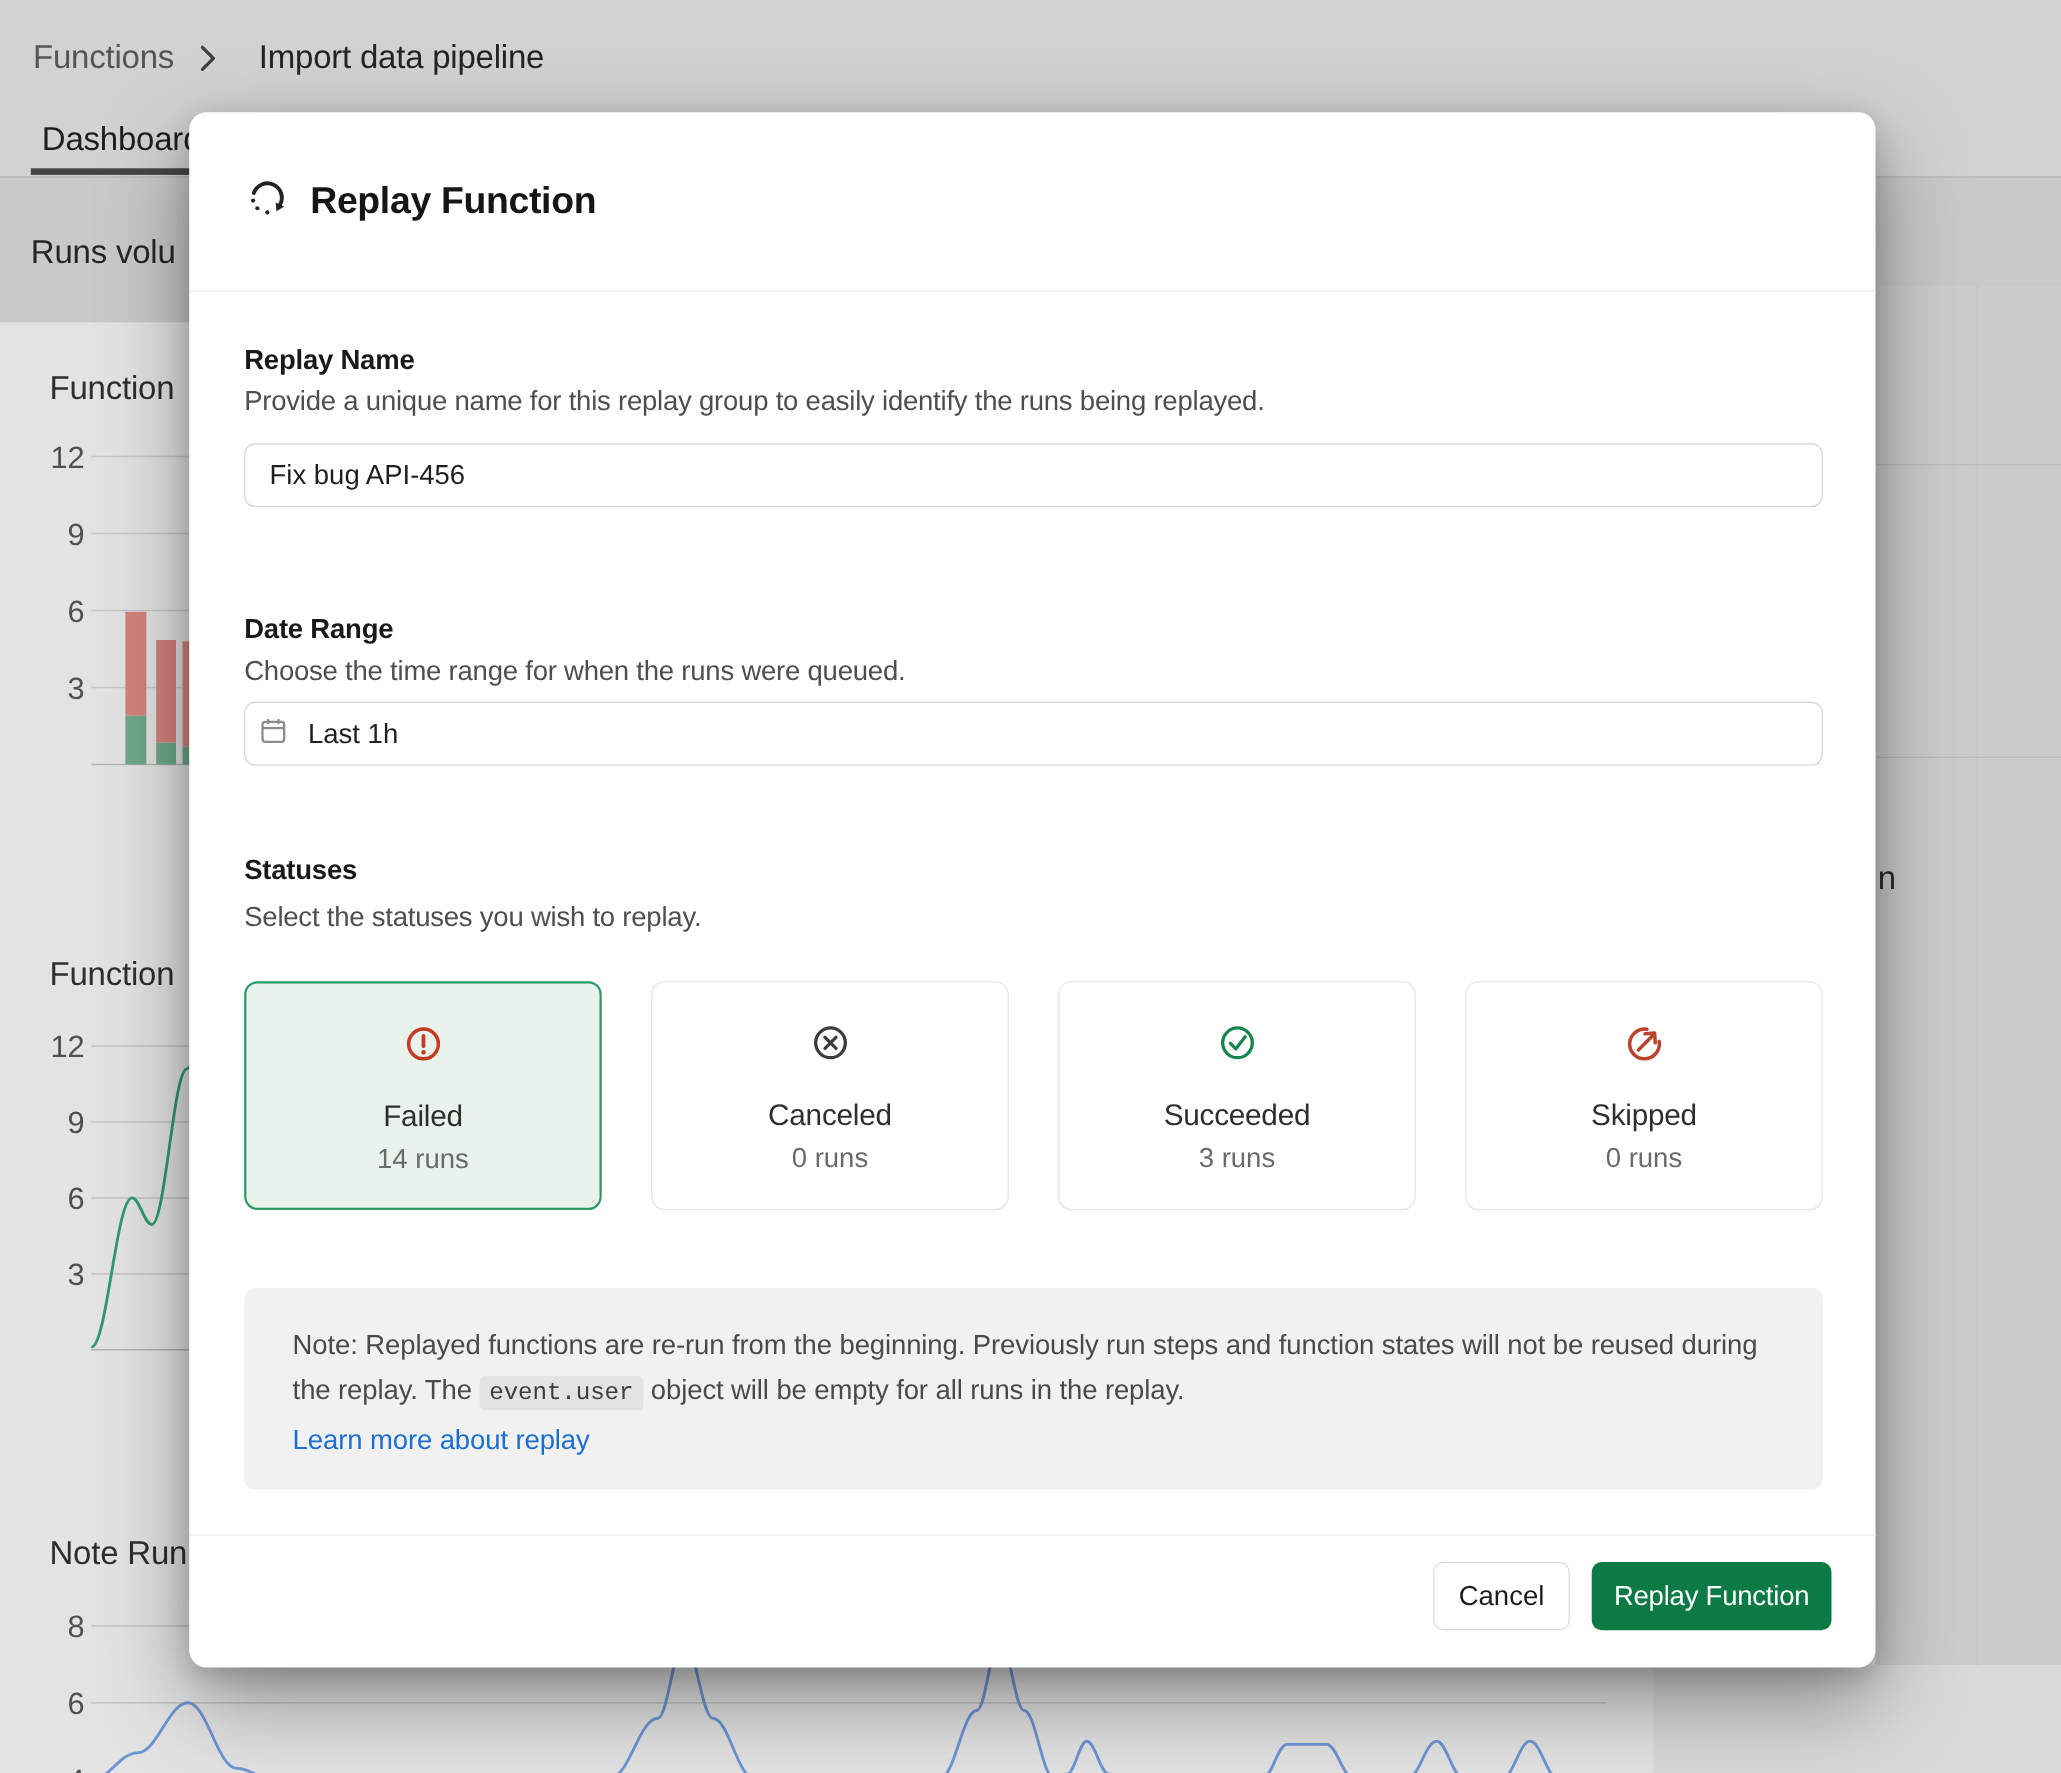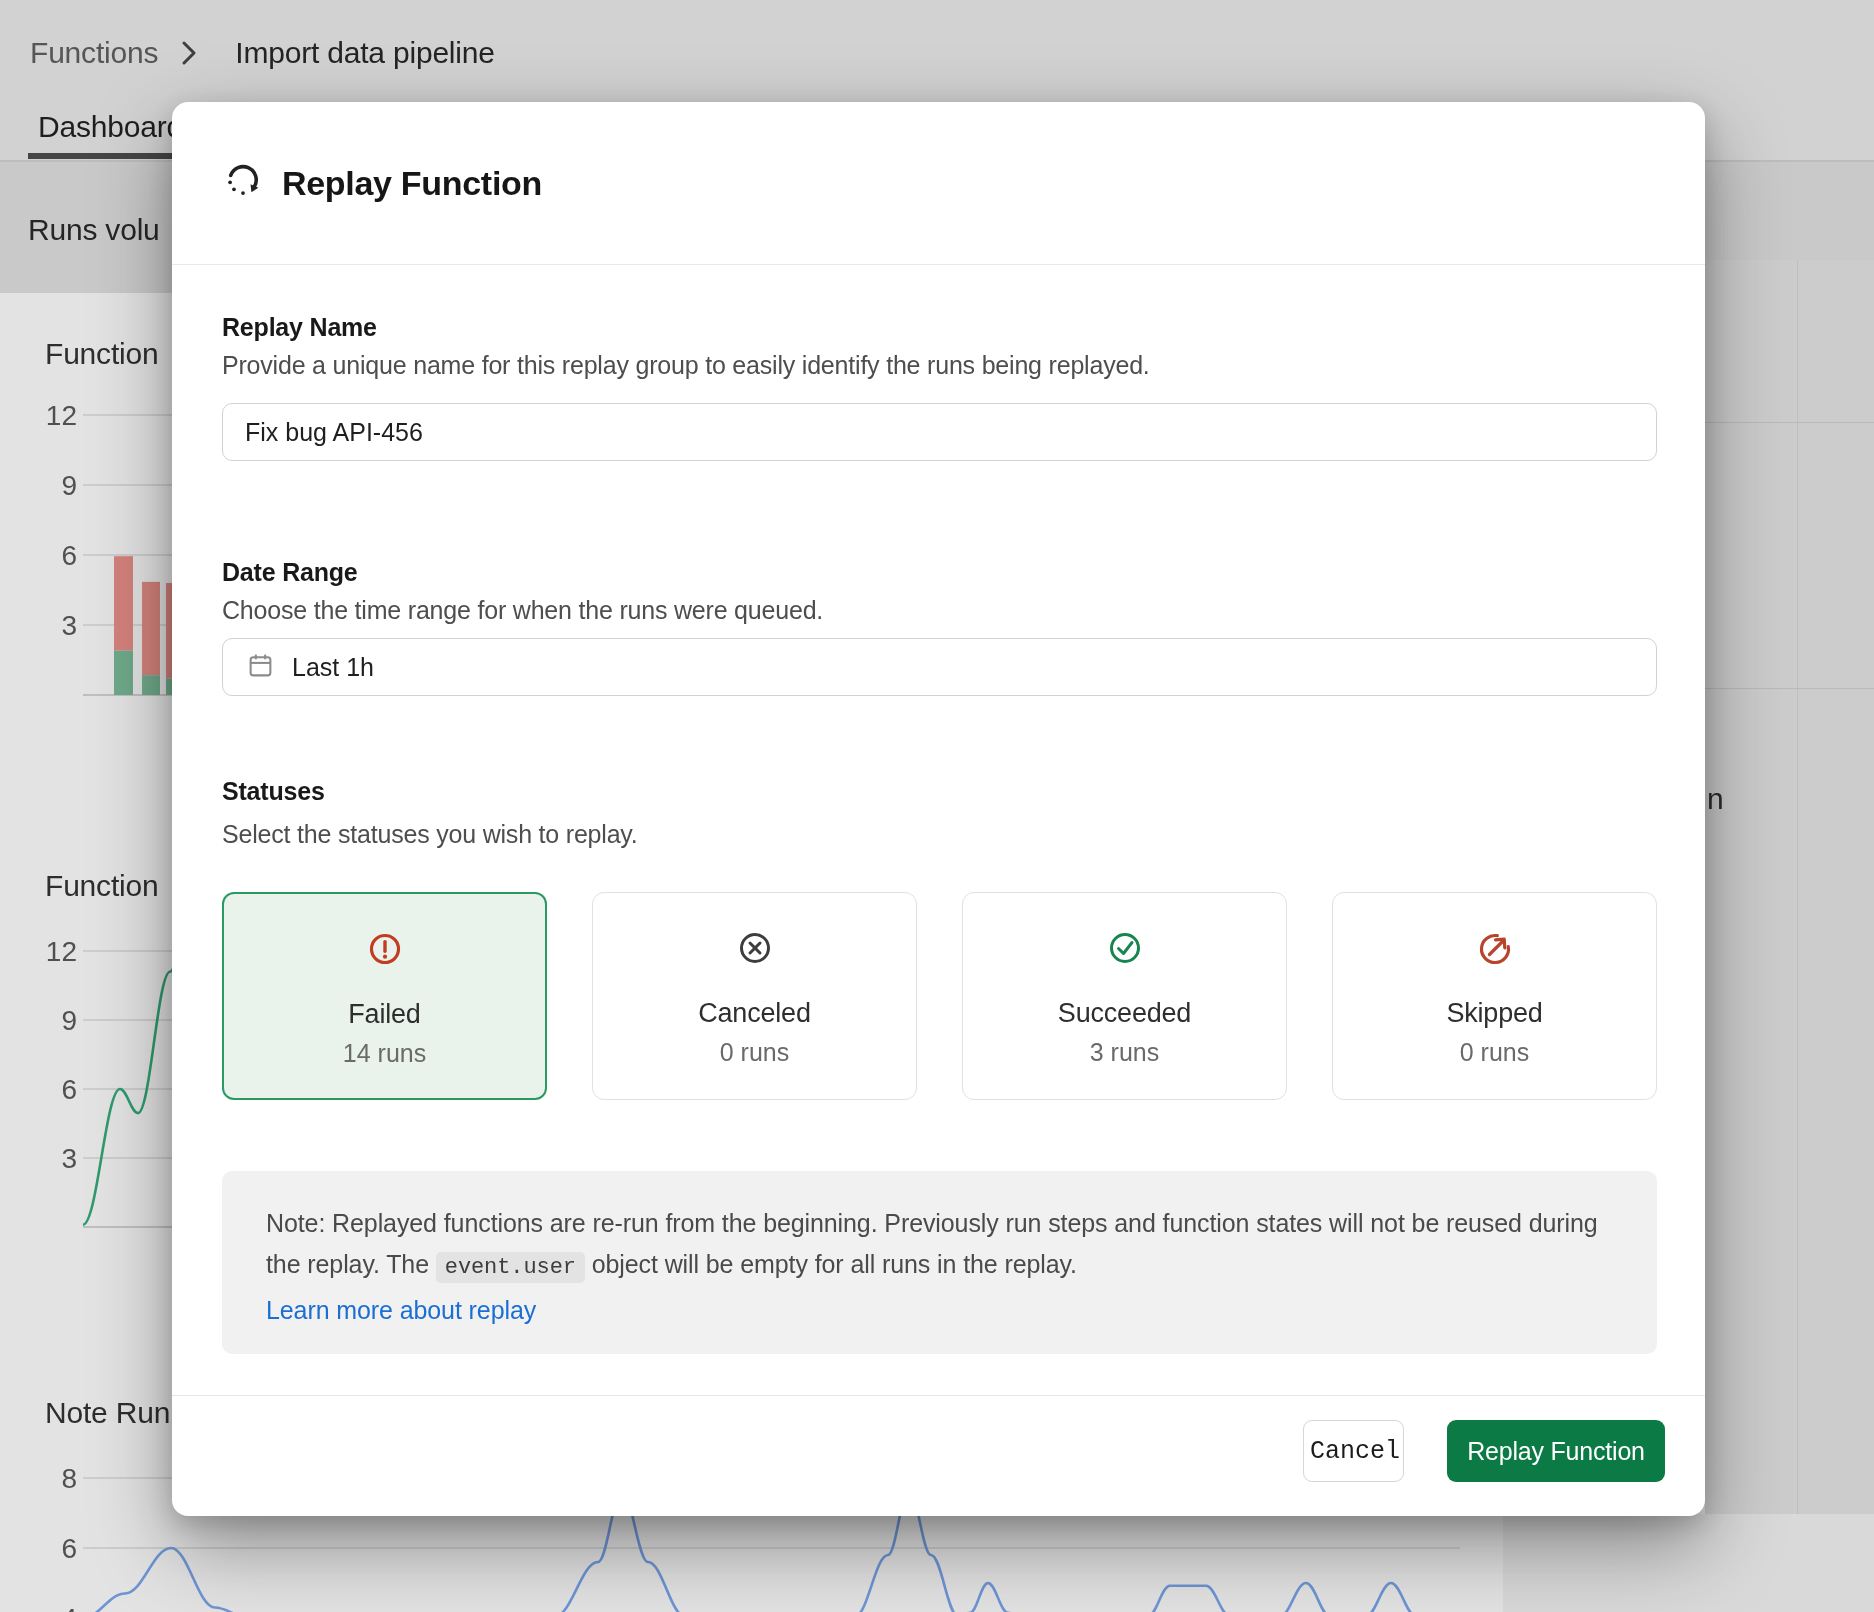--- a/index.html
+++ b/index.html
@@ -34,40 +34,40 @@
          box-shadow:0 30px 80px rgba(0,0,0,.38), 0 8px 24px rgba(0,0,0,.16);}
   .modal-header{position:absolute;left:0;top:0;width:100%;height:163px;border-bottom:1px solid #e9e9e9;
                 display:flex;align-items:center;gap:18px;padding-left:50px;box-sizing:border-box;}
   .modal-title{font-size:34px;font-weight:600;color:#161616;letter-spacing:-.3px;}
 
   .field-label{position:absolute;left:50px;font-size:25px;font-weight:700;color:#191919;letter-spacing:-.2px;}
   .field-desc{position:absolute;left:50px;font-size:25px;color:#4e4e4e;letter-spacing:-.2px;}
   .text-input{position:absolute;left:50px;width:1435px;height:58px;box-sizing:border-box;border:1.5px solid #d2d2d2;border-radius:10px;
               font-family:"Liberation Sans",sans-serif;font-size:25px;color:#1f1f1f;padding:0 0 0 22px;background:#fff;outline:none;}
   .date-input{position:absolute;left:50px;top:536px;width:1435px;height:58px;box-sizing:border-box;border:1.5px solid #d2d2d2;border-radius:10px;
-              background:#fff;display:flex;align-items:center;gap:18px;padding-left:24px;cursor:pointer;}
+              background:#fff;display:flex;align-items:center;gap:18px;padding-left:12px;cursor:pointer;}
   .date-text{font-size:25px;color:#1f1f1f;}
 
   .status-card{position:absolute;top:790px;width:325px;height:208px;box-sizing:border-box;background:#fff;border:1.5px solid #e1e1e1;border-radius:12px;
                display:flex;flex-direction:column;align-items:center;padding-top:33px;cursor:pointer;}
   .status-card.selected{background:#e9f3ec;border:2px solid #2a9a62;}
   .status-label{margin-top:24px;font-size:27px;color:#2e2e2e;letter-spacing:-.2px;}
   .status-runs{margin-top:9px;font-size:25px;color:#6a6a6a;}
 
   .note-box{position:absolute;left:50px;top:1069px;width:1435px;height:183px;box-sizing:border-box;background:#f1f1f1;border-radius:10px;
             padding:32px 44px;font-size:25px;color:#4a4a4a;line-height:41px;letter-spacing:-.1px;}
   .code-chip{font-family:"Liberation Mono",monospace;font-size:22px;color:#3d3d3d;background:#e3e3e3;border-radius:5px;padding:3px 9px;}
   .note-link{display:inline-block;margin-top:2px;color:#1b6fd3;cursor:pointer;}
 
   .footer-divider{position:absolute;left:0;top:1293px;width:100%;height:1px;background:#e7e7e7;}
   .modal-footer{position:absolute;left:0;top:1294px;width:100%;height:120px;}
   .summary{position:absolute;left:46px;top:32px;display:flex;align-items:center;gap:17px;font-size:25px;color:#2e2e2e;}
   .summary b{font-weight:700;}
-  .btn-cancel{position:absolute;left:1131px;top:24px;width:101px;height:62px;box-sizing:border-box;background:#fff;border:1.5px solid #d6d6d6;
-              border-radius:9px;font-family:Liberation Mono, monospace;font-size:25px;color:#1c1c1c;cursor:pointer;}
+  .btn-cancel{position:absolute;left:1131px;top:24px;width:124px;height:62px;box-sizing:border-box;background:#fff;border:1.5px solid #d6d6d6;
+              border-radius:9px;font-family:Liberation Sans, sans-serif;font-size:25px;color:#1c1c1c;cursor:pointer;}
   .btn-submit{position:absolute;left:1275px;top:24px;width:218px;height:62px;background:#0b7a44;border:none;border-radius:9px;
               font-family:"Liberation Sans",sans-serif;font-size:25px;color:#ffffff;cursor:pointer;letter-spacing:-.2px;}
 </style>
 </head>
 <body>
 
 <div id="screen">
 
   <div class="topbar"></div>
   <div class="topbar-edge"></div>

